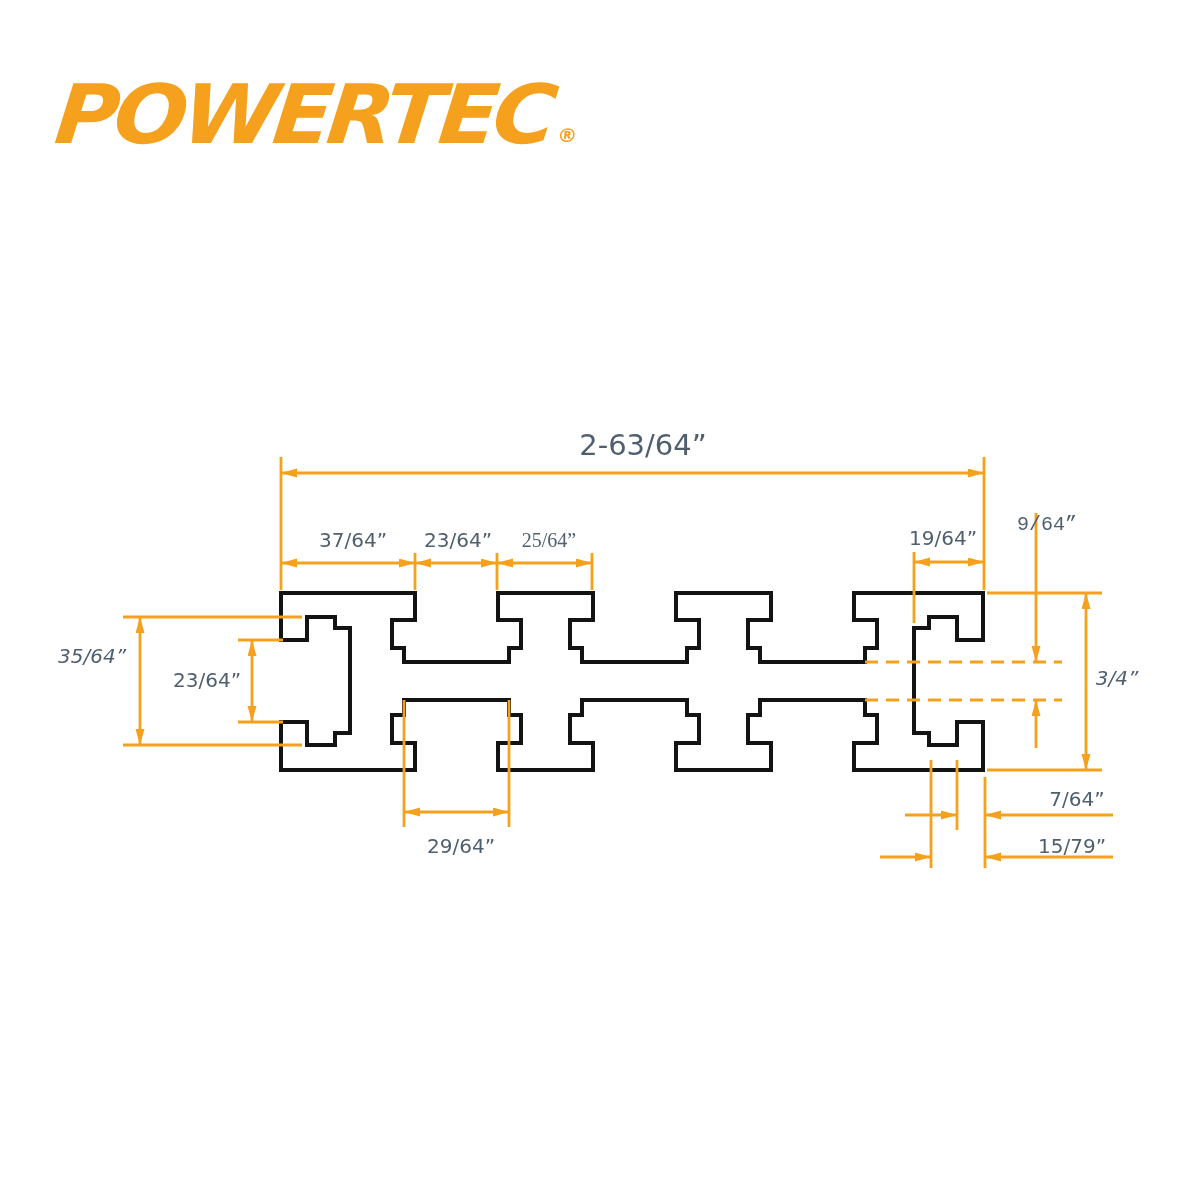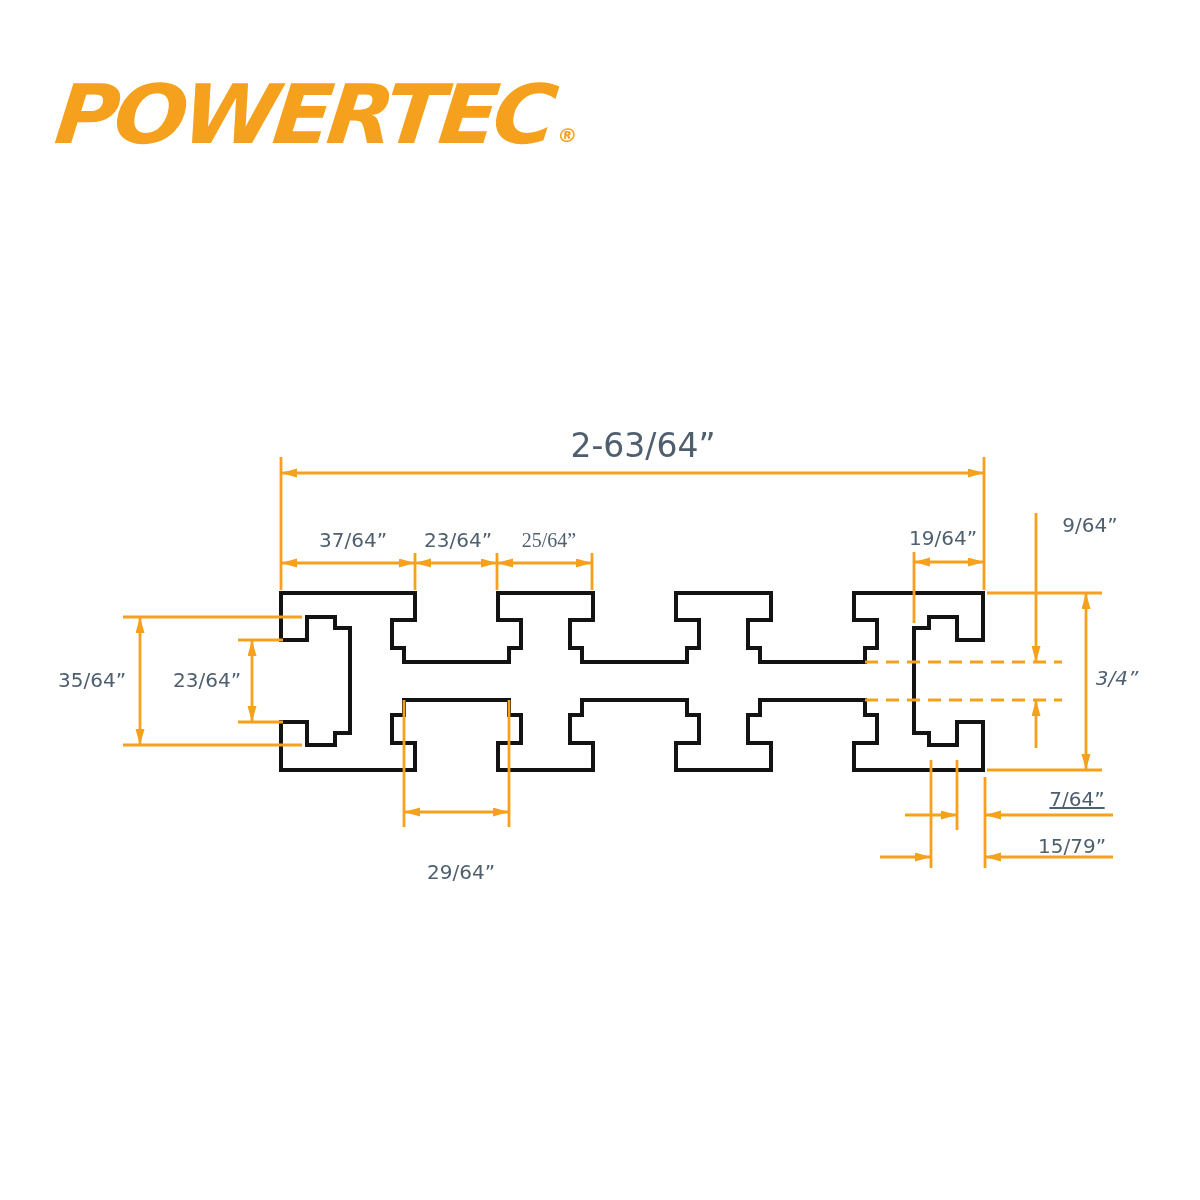--- a/index.html
+++ b/index.html
@@ -27,21 +27,21 @@
   }
   svg.draw{position:absolute;left:0;top:0;}
   .profile{stroke:var(--ink);stroke-width:4;fill:none;stroke-linejoin:miter;}
   .o{stroke:var(--accent);stroke-width:2.8;fill:none;}
   .o-dash{stroke:var(--accent);stroke-width:3;fill:none;stroke-dasharray:13 8;}
   .ah{fill:var(--accent);}
   .dim{
     position:absolute;transform:translate(-50%,-50%);
     color:var(--dim-text);font-size:20px;white-space:nowrap;line-height:1;
   }
-  .dim.big{font-size:33px;}
+  .dim.big{font-size:29px;}
 </style>
 </head>
 <body>
 
 <div class="canvas">
 
   <div class="logo">
     <span>POWERTEC</span><span class="reg">®</span>
   </div>
 
@@ -107,21 +107,21 @@
       <line class="o" x1="252" y1="640" x2="252" y2="722" marker-start="url(#ahr)" marker-end="url(#ah)"></line>
       <line class="o" x1="404" y1="812" x2="509" y2="812" marker-start="url(#ahr)" marker-end="url(#ah)"></line>
     </g>
   </svg>
 
   <div class="dim big" style="left:643px;top:445px;">2-63/64”</div>
   <div class="dim" style="left:353px;top:540px;">37/64”</div>
   <div class="dim" style="left:458px;top:540px;">23/64”</div>
   <div class="dim" style="left:549px;top:540px;font-family:Liberation Serif, serif;">25/64”</div>
   <div class="dim" style="left:943px;top:538px;">19/64”</div>
-  <div class="dim" style="left:1090px;top:525px;">9/64”</div>
+  <div class="dim" style="left:1047px;top:525px;font-family:Liberation Mono, monospace;">9/64”</div>
   <div class="dim" style="left:1117px;top:678px;font-style:italic;">3/4”</div>
-  <div class="dim" style="left:1077px;top:799px;text-decoration:underline;">7/64”</div>
+  <div class="dim" style="left:1077px;top:799px;">7/64”</div>
   <div class="dim" style="left:1072px;top:846px;">15/79”</div>
-  <div class="dim" style="left:461px;top:872px;">29/64”</div>
-  <div class="dim" style="left:92px;top:680px;">35/64”</div>
+  <div class="dim" style="left:461px;top:846px;">29/64”</div>
+  <div class="dim" style="left:92px;top:656px;font-style:italic;">35/64”</div>
   <div class="dim" style="left:207px;top:680px;">23/64”</div>
 
 </div>
 
 </body></html>

